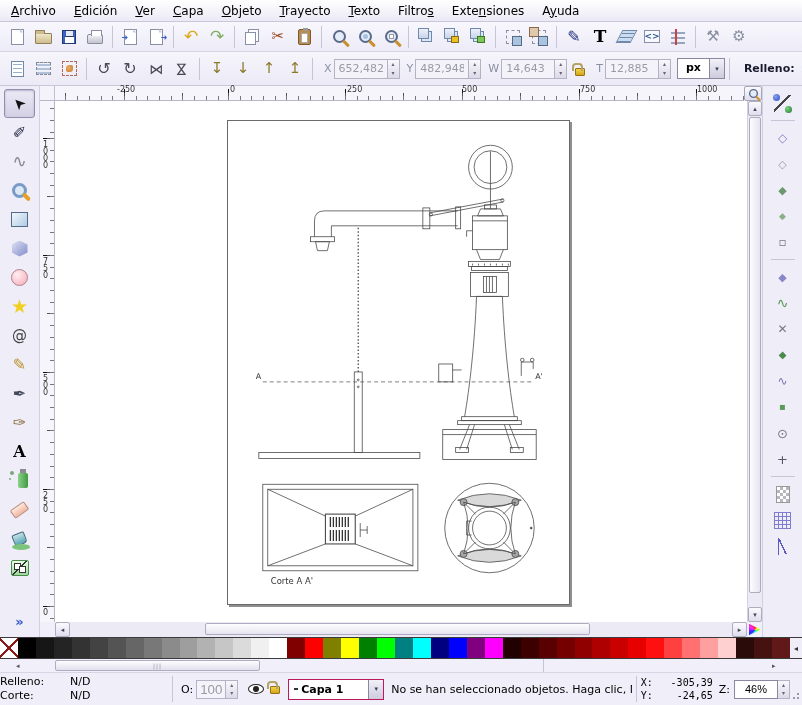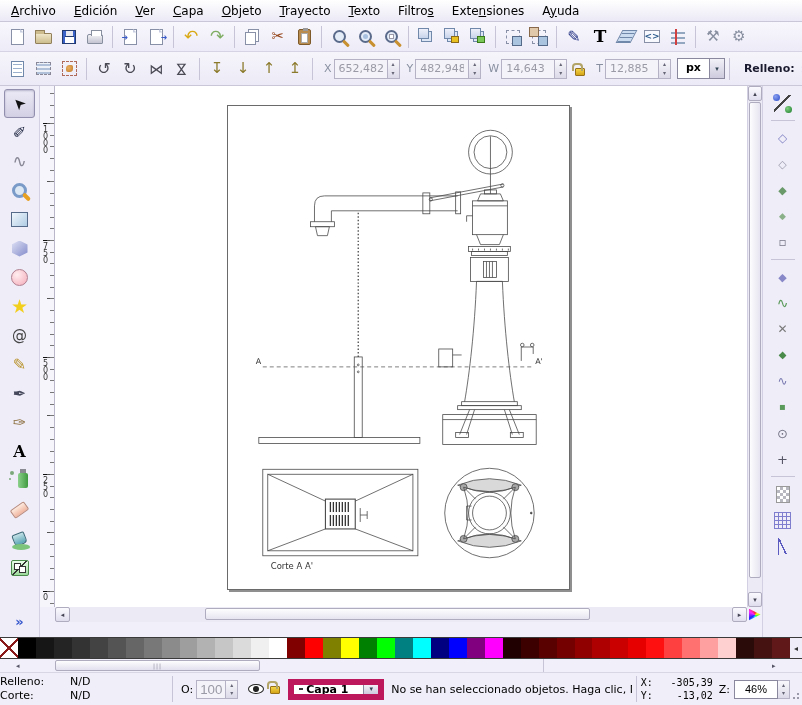--- a/index.html
+++ b/index.html
@@ -149,21 +149,21 @@
 
   
   .statusbar{height:32px;display:flex;align-items:center;background:#f0eef8;flex:none;font-size:11px}
   .fs-block{width:168px;display:grid;grid-template-columns:70px auto;line-height:14px;flex:none}
   .sb-sep{width:1px;height:26px;background:#c6c4d6;margin:0 4px;flex:none}
   .op-label{margin:0 3px 0 4px;flex:none}
   .op-fld{width:30px;height:19px;border:1px solid #b4b2c4;background:#f4f3f9;color:#9a9aa6;padding:1px 3px;flex:none}
   .spin.small{height:19px}
   .ic-eye{width:16px;height:10px;border:1px solid #222;border-radius:50%;position:relative;background:#fff;margin:0 6px 0 10px;flex:none}
   .ic-eye::after{content:"";position:absolute;left:4px;top:1px;width:6px;height:6px;background:#222;border-radius:50%}
-  .layer-combo{width:96px;height:21px;border:6px solid #be185d;background:#fff;display:flex;align-items:stretch;margin-left:8px;flex:none}
+  .layer-combo{width:96px;height:21px;border:1px solid #be185d;background:#fff;display:flex;align-items:stretch;margin-left:8px;flex:none}
   .layer-txt{flex:1;display:flex;align-items:center;padding-left:5px;font-weight:bold;font-size:11px;gap:3px;overflow:hidden}
   .layer-dash{width:4px;height:2px;background:#333;flex:none}
   .status-msg{flex:1;white-space:nowrap;overflow:hidden;padding:0 7px;min-width:0}
   .coords{width:72px;font-family:"DejaVu Sans Mono",monospace;font-size:10px;line-height:13px;flex:none}
   .coords .crow{display:flex;justify-content:space-between}
   .z-label{margin:0 4px 0 6px;flex:none}
   .z-fld{width:44px;height:19px;border:1px solid #8a889e;background:#fff;color:#000;text-align:center;padding:1px 2px;flex:none;font-size:11px}
   .grip{width:8px;height:8px;margin:14px 2px 0 2px;background:radial-gradient(circle at 2px 6px,#99a 1px,transparent 1.4px),radial-gradient(circle at 6px 2px,#99a 1px,transparent 1.4px),radial-gradient(circle at 6px 6px,#99a 1px,transparent 1.4px);flex:none}
 </style>
 </head>
@@ -400,20 +400,34 @@
           </span>
           <span class="tool">
             <i class="ig t-connector"></i>
           </span>
         </span>
       <span class="chev tb-overflow">»</span>
     </div>
 
     <div class="mid">
 
+      <div class="ruler-row">
+        <div class="corner"></div>
+        <div class="hruler">
+            <span class="hlabel" style="left: 62px;">-250</span>
+            <span class="hlabel" style="left: 175px;">0</span>
+            <span class="hlabel" style="left: 292px;">250</span>
+            <span class="hlabel" style="left: 407px;">500</span>
+            <span class="hlabel" style="left: 525px;">750</span>
+            <span class="hlabel" style="left: 642px;">1000</span>
+          </div>
+        <div class="corner-btn">
+            <i class="i-zoom"></i>
+          </div>
+      </div>
 
       <div class="canvas-row">
         <div class="vruler">
             <span class="vlabel" style="top: 39px;">1000</span>
             <span class="vlabel" style="top: 156px;">750</span>
             <span class="vlabel" style="top: 273px;">500</span>
             <span class="vlabel" style="top: 390px;">250</span>
             <span class="vlabel" style="top: 507px;">0</span>
           </div>
 
@@ -681,21 +695,21 @@
     </span>
     <span class="status-msg">No se han seleccionado objetos. Haga clic, Mayús+clic o ar</span>
     <span class="sb-sep"></span>
     <div class="coords">
       <div class="crow">
           <span>X:</span>
           <span>-305,39</span>
         </div>
       <div class="crow">
           <span>Y:</span>
-          <span>-13,02</span>
+          <span>-24,65</span>
         </div>
     </div>
     <span class="z-label">Z:</span>
     <input class="z-fld" readonly="" value="46%" style="">
     <span class="spin small">
         <b class="su"></b>
         <b class="sd"></b>
       </span>
     <span class="grip"></span>
   </div>

